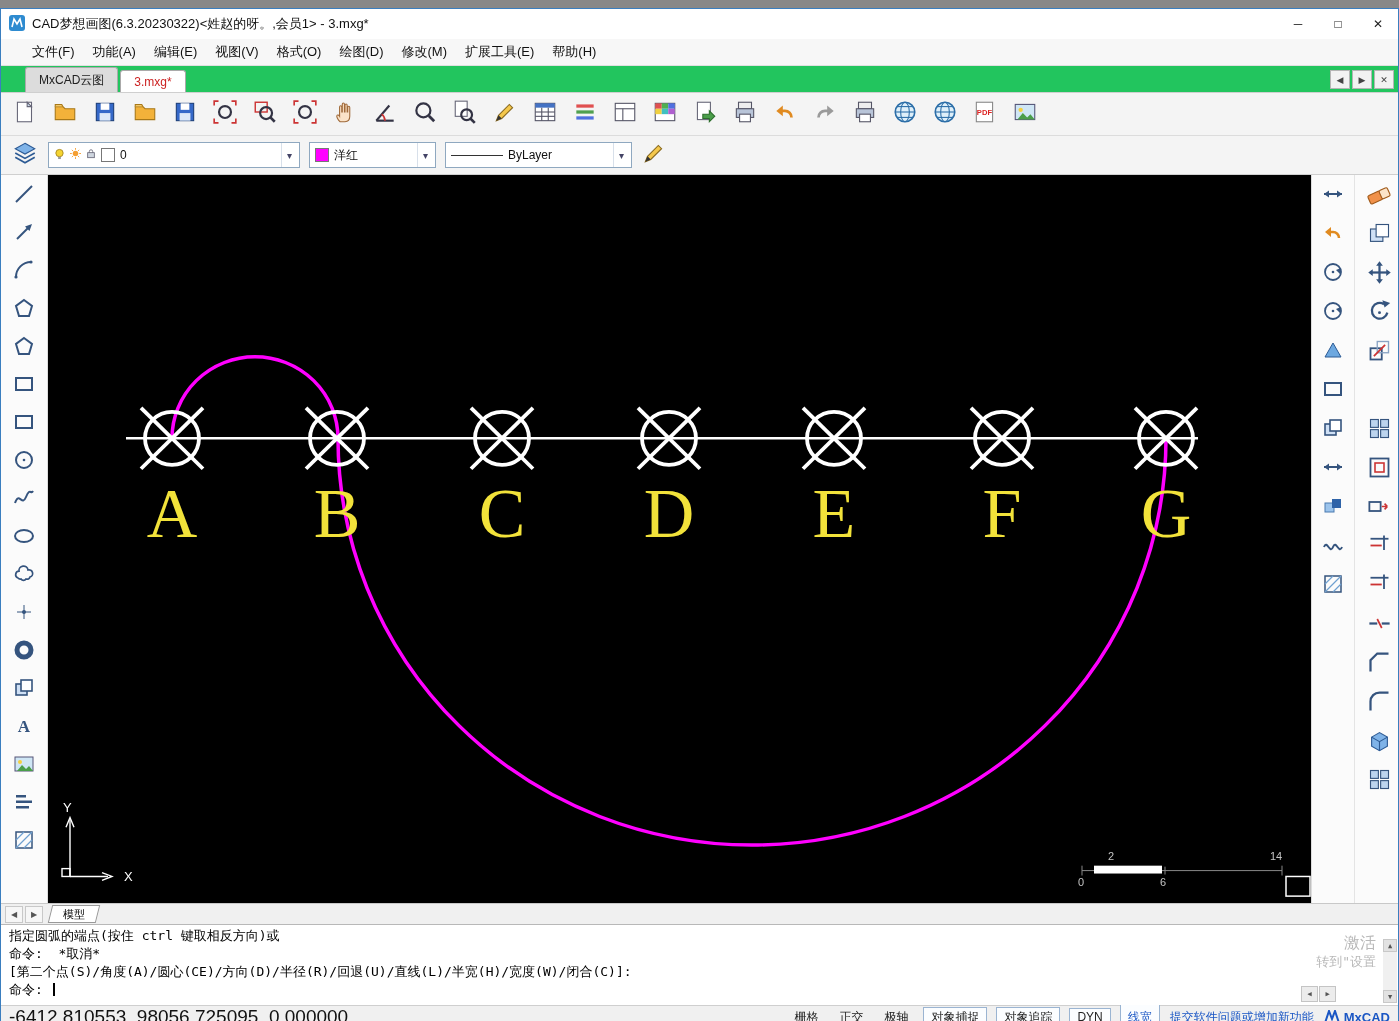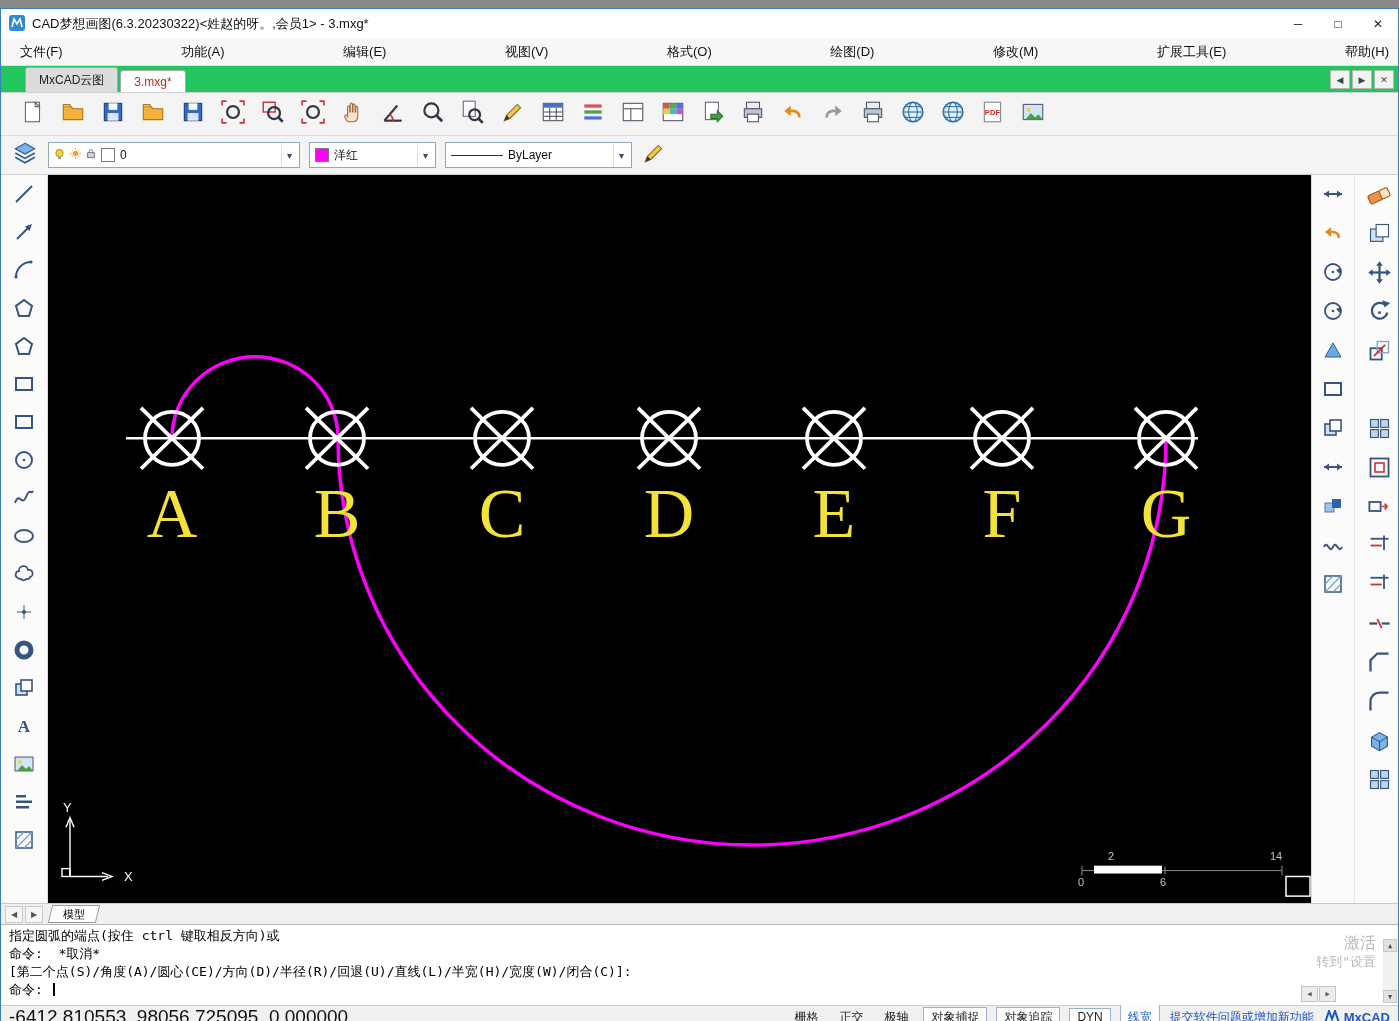--- a/index.html
+++ b/index.html
@@ -7,35 +7,35 @@
     display:flex;flex-direction:column;background:#f0f0f0;
     font-family:"Liberation Sans",sans-serif;overflow:hidden;margin-top:8px;}
   
   .titlebar{height:30px;flex:0 0 30px;background:#fff;display:flex;align-items:center;
     padding-left:8px;font-size:13px;color:#111;gap:7px;}
   .titlebar .title{flex:1;white-space:nowrap;overflow:hidden;}
   .win-btn{width:40px;height:30px;display:flex;align-items:center;justify-content:center;
     font-size:12px;color:#222;}
   
   .menubar{height:26px;flex:0 0 26px;background:#f7f7f7;border-bottom:1px solid #e0e0e0;
-    display:flex;align-items:center;padding-left:10px;font-size:13px;justify-content:space-between;}
+    display:flex;align-items:center;padding-left:22px;font-size:13px;}
   .menu-item{padding:3px 9px;color:#111;}
   
   .tabbar{height:26px;flex:0 0 26px;background:#22c55e;display:flex;align-items:flex-end;
     padding-left:24px;position:relative;border-bottom:1px solid #cfcfcf;}
   .tabs{display:flex;align-items:flex-end;flex:1;}
   .tab{padding:4px 13px 3px;font-size:12px;background:#dcdcdc;border:1px solid #aaa;
     border-bottom:none;border-radius:3px 3px 0 0;margin-right:2px;color:#222;}
   .tab.active{background:#fff;color:#c22;}
   .tab-controls{display:flex;gap:2px;padding:0 4px 3px 0;}
   .tab-ctrl{width:18px;height:17px;border:1px solid #b5b5b5;background:#f2f2f2;
     display:flex;align-items:center;justify-content:center;font-size:9px;color:#444;}
   
   .toolbar{height:42px;flex:0 0 42px;background:#f4f4f4;border-bottom:1px solid #dcdcdc;
-    display:flex;align-items:center;padding:0 16px;gap:8px;}
+    display:flex;align-items:center;padding:0 8px;gap:8px;}
   .tb-icon{width:30px;height:30px;display:flex;align-items:center;justify-content:center;
     border:1px solid transparent;}
   
   .layerbar{height:38px;flex:0 0 38px;background:#f4f4f4;border-bottom:1px solid #cfcfcf;
     display:flex;align-items:center;gap:9px;padding:0 10px;}
   .combo{height:24px;background:#fff;border:1px solid #8fa8c0;display:flex;align-items:center;
     font-size:12px;padding:0 2px 0 5px;gap:5px;color:#111;}
   .combo .caret{margin-left:auto;width:15px;height:100%;display:flex;align-items:center;
     justify-content:center;color:#446;border-left:1px solid #d8e0ea;font-size:10px;}
   .combo.layer{width:243px;}.combo.color{width:118px;}.combo.ltype{width:178px;}

